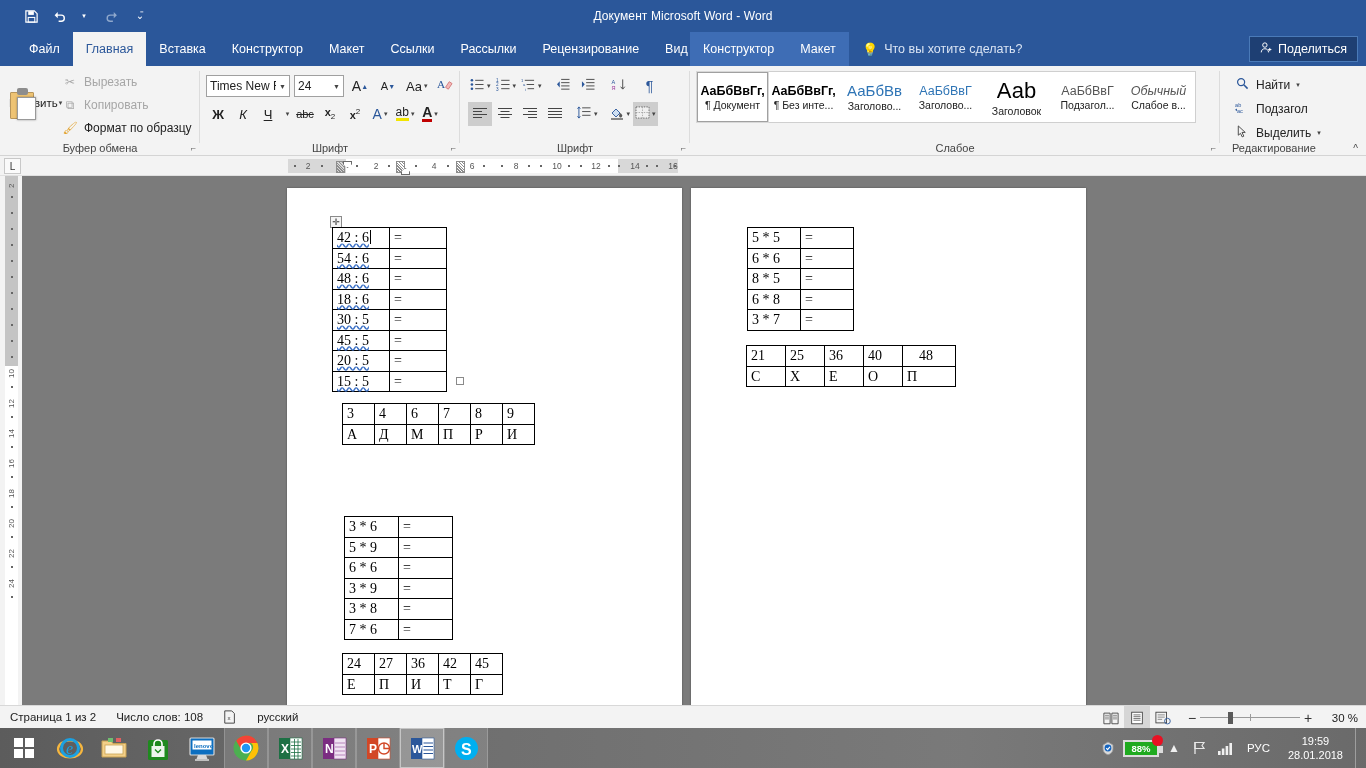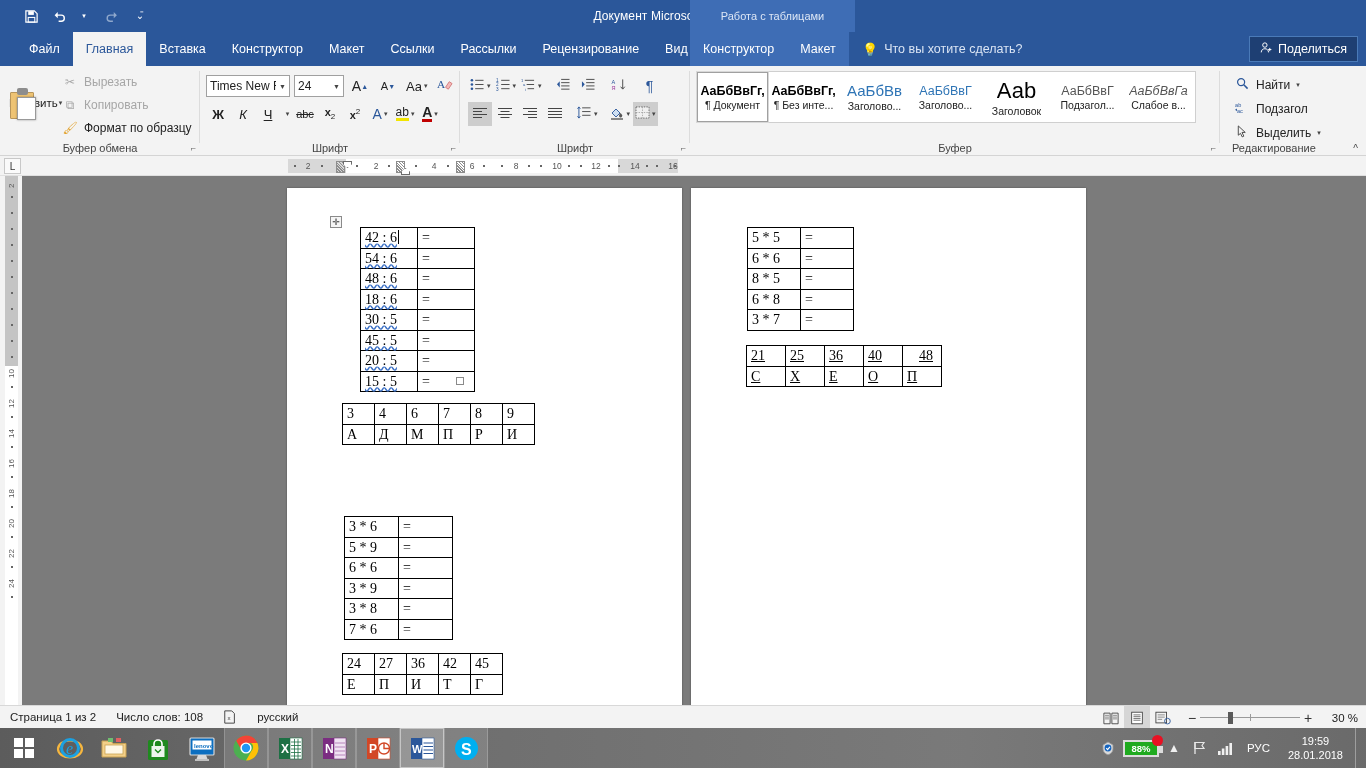--- a/index.html
+++ b/index.html
@@ -311,21 +311,20 @@
       <div class="qitem caret">▾</div>
       <div class="qitem dim">
         <svg width="14" height="14" viewBox="0 0 16 16">
             <path d="M12 7H6a3.5 3.5 0 0 0 0 7h3" fill="none" stroke="#8fa8cc" stroke-width="1.6"></path>
             <path d="M10 3.5L13.6 7 10 10.5z" fill="#8fa8cc"></path>
           </svg>
       </div>
       <div class="qitem" style="font-size:10px;">⌄̄</div>
     </div>
     <div class="title-text">Документ Microsoft Word  -  Word</div>
-    <div class="context-tab-band">Работа с таблицами</div>
   </div>
 
   <div class="tabstrip">
     <div class="tabs">
       <div class="tab">Файл</div>
       <div class="tab active">Главная</div>
       <div class="tab">Вставка</div>
       <div class="tab">Конструктор</div>
       <div class="tab">Макет</div>
       <div class="tab">Ссылки</div>
@@ -604,26 +603,26 @@
         </div>
         <div class="style">
           <span class="prev" style="font-size:22px;">Ааb</span>
           <span class="nm">Заголовок</span>
         </div>
         <div class="style">
           <span class="prev" style="color:#555;">АаБбВвГ</span>
           <span class="nm">Подзагол...</span>
         </div>
         <div class="style">
-          <span class="prev" style="font-style:italic;color:#555;">АаБбВвГа</span>
+          <span class="prev" style="font-style:italic;color:#555;">Обычный</span>
           <span class="nm">Слабое в...</span>
         </div>
       </div>
 
-      <div class="grp-label">Буфер</div>
+      <div class="grp-label">Слабое</div>
       <div class="dlg">⌐</div>
       <div class="grp-sep" style="right:0;"></div>
     </div>
 
     <div class="grp g-edit">
       <div class="editcmds">
         <div class="ecmd">
           <span class="ei">
             <svg width="13" height="13" viewBox="0 0 14 14">
                 <circle cx="5.5" cy="5.5" r="3.8" fill="none" stroke="#2b579a" stroke-width="1.3"></circle>
@@ -731,21 +730,21 @@
   </div>
 
   <div class="canvas">
     <div class="page left"></div>
     <div class="page right"></div>
   </div>
 
   <div class="tbl-handle" style="left:330px; top:216px;">✛</div>
   <div class="tbl-resize" style="left:456px; top:377px;"></div>
 
-  <table class="tbl" style="left:360px; top:227px;">
+  <table class="tbl" style="left:332px; top:227px;">
     <tbody>
       <tr>
           <td style="width:57px;"><span class="sp">42 : 6</span><span class="caret-bar"></span></td>
           <td style="width:57px;">=</td>
         </tr>
       <tr>
           <td><span class="sp">54 : 6</span></td>
           <td>=</td>
         </tr>
       <tr>
@@ -862,28 +861,28 @@
           <td>6 * 8</td>
           <td>=</td>
         </tr>
       <tr>
           <td>3 * 7</td>
           <td>=</td>
         </tr>
     </tbody>
   </table>
 
-  <table class="tbl letters" style="left:746px; top:345px;text-decoration:underline;">
+  <table class="tbl letters" style="left:746px; top:345px;">
     <tbody>
       <tr>
         <td style="width:39px;">21</td>
         <td style="width:39px;">25</td>
         <td style="width:39px;">36</td>
         <td style="width:39px;margin-top:12px;">40</td>
-        <td style="width:39px;padding-left:16px;">48</td>
+        <td style="width:53px;padding-left:16px;">48</td>
       </tr>
       <tr>
         <td>С</td>
         <td>Х</td>
         <td>Е</td>
         <td>О</td>
         <td>П</td>
       </tr>
     </tbody>
   </table>

